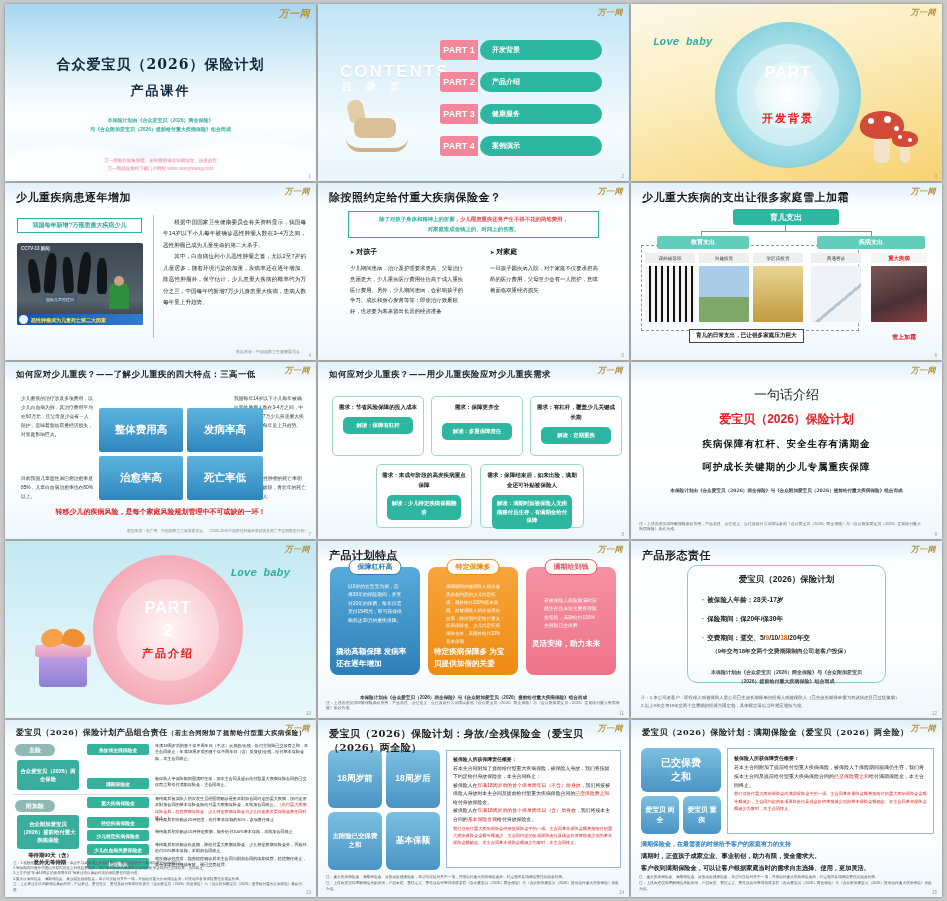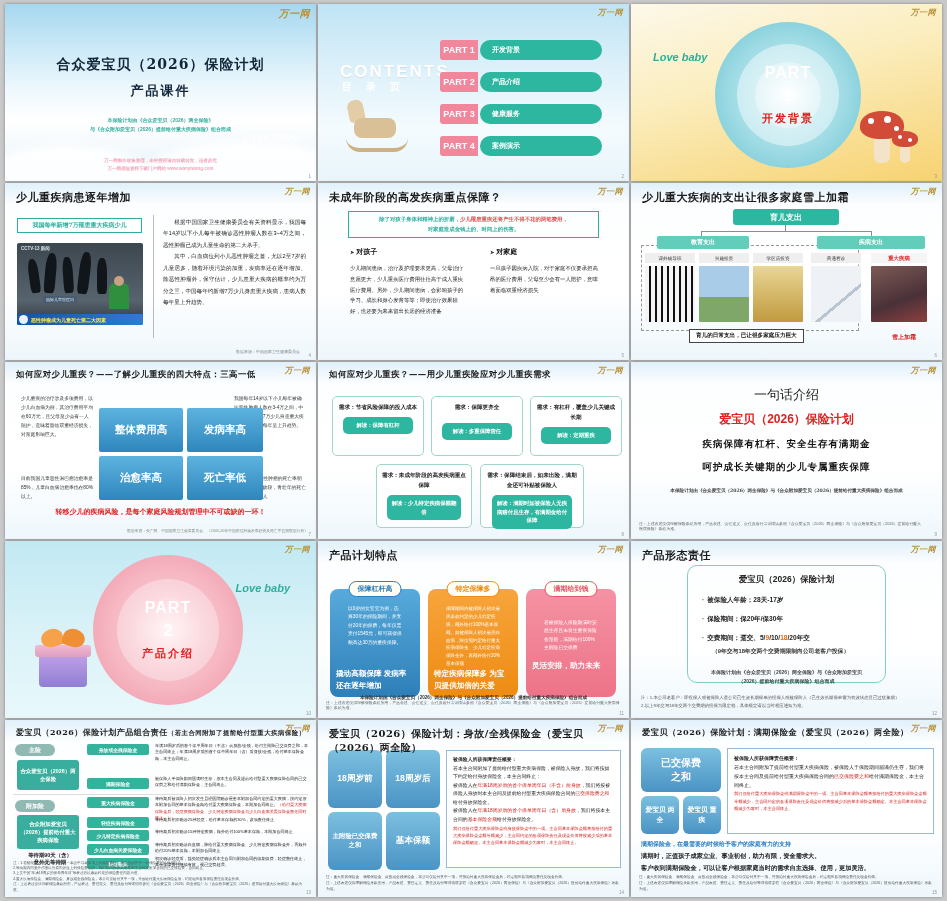--- a/index.html
+++ b/index.html
@@ -5,21 +5,21 @@
 *{box-sizing:border-box;margin:0;padding:0;}
 html,body{width:947px;height:901px;}
 body{background:#c9c9c9;font-family:"Liberation Sans",sans-serif;-webkit-font-smoothing:antialiased;}
 .grid{display:grid;grid-template-columns:repeat(3,311px);grid-auto-rows:177px;gap:2px;padding:4px 5px;}
 .slide{position:relative;background:#fff;overflow:hidden;box-shadow:0 0 3px rgba(0,0,0,.35);}
 .cal{font-family:"DejaVu Serif",serif;font-weight:bold;}
 .logo{position:absolute;top:3px;right:6px;font-family:"DejaVu Serif",serif;font-style:italic;font-weight:bold;color:#b8923c;font-size:8px;z-index:9;letter-spacing:.5px;}
 .pg{position:absolute;bottom:2px;right:5px;font-size:4.5px;color:#999;z-index:9;}
 .sky{background:linear-gradient(180deg,#e0f0fa 0,#fdfeff 22px,#fff 60%,#eef7fc 100%);}
 .stitle{position:absolute;top:7px;left:11px;font-size:11px;color:#1b1b1b;letter-spacing:.5px;z-index:3;}
-.script{font-family:Liberation Sans, sans-serif;font-style:italic;font-weight:bold;margin-top:15px;}
+.script{font-family:Liberation Mono, monospace;font-style:italic;font-weight:bold;}
 
 .s1{background:linear-gradient(180deg,#a6d7ef 0,#cdeaf8 26%,#eef8fd 48%,#ffffff 66%,#e4f2fa 100%);}
 .s1 .t1{margin-top:52px;text-align:center;font-size:14px;color:#12263a;letter-spacing:1px;}
 .s1 .t2{margin-top:8px;text-align:center;font-size:13px;color:#12263a;letter-spacing:2px;}
 .s1 .sub{margin-top:16px;text-align:center;font-size:5px;color:#2fae9c;font-weight:bold;line-height:1.7;}
 .s1 .wm{position:absolute;left:0;right:0;text-align:center;font-size:4.5px;color:#f2a7bb;font-weight:bold;}
 .s1 .love{position:absolute;right:18px;bottom:38px;font-size:11px;color:#ffffff;opacity:.9;}
 .cloud{position:absolute;border-radius:50%;background:rgba(255,255,255,.9);filter:blur(4px);}
 
 .s2{background:linear-gradient(180deg,#bfe4f5 0,#dcf0fa 35%,#f4fbfe 70%,#e8f5fb 100%);}
@@ -99,21 +99,21 @@
 .s10{background:linear-gradient(180deg,#c2e9f3 0,#d9f2f8 50%,#e8f8fb 100%);}
 .s10 .c1{left:88px;top:14px;width:150px;height:150px;background:radial-gradient(circle,#fbdce2 0,#f6b7c2 55%,#ee93a5 100%);}
 .s10 .love{position:absolute;right:26px;top:26px;color:#2fae9c;font-size:11px;}
 .gift{position:absolute;left:26px;top:84px;width:64px;height:66px;}
 .gift .box{position:absolute;left:8px;top:26px;width:48px;height:36px;background:linear-gradient(180deg,#c5a3e8,#8f7fd4);border-radius:4px;}
 .gift .lid{position:absolute;left:4px;top:20px;width:56px;height:12px;background:linear-gradient(180deg,#f3b9d2,#dd9ec0);border-radius:3px;}
 .gift .ribbon{position:absolute;left:28px;top:20px;width:8px;height:42px;background:#f5a24b;}
 .gift .bowl{position:absolute;left:10px;top:4px;width:22px;height:18px;background:#f5a24b;border-radius:50% 50% 20% 50%;transform:rotate(-18deg);}
 .gift .bowr{position:absolute;left:32px;top:4px;width:22px;height:18px;background:#ef8f35;border-radius:50% 50% 50% 20%;transform:rotate(18deg);}
 
-.s11 .card{position:absolute;top:48px;width:90px;height:108px;border-radius:8px;color:#fff;padding:16px 18px 6px;}
+.s11 .card{position:absolute;top:26px;width:90px;height:108px;border-radius:8px;color:#fff;padding:16px 18px 6px;}
 .s11 .c-blue{left:12px;background:linear-gradient(180deg,#57aadb,#2e7fb8);}
 .s11 .c-orange{left:110px;background:linear-gradient(180deg,#f7a53c,#ee8b12);}
 .s11 .c-pink{left:208px;background:linear-gradient(180deg,#f492a3,#ee7388);}
 .s11 .head{position:absolute;top:-8px;left:50%;transform:translateX(-50%);background:#fffdf4;border:1px solid currentColor;border-radius:8px;padding:2px 8px;font-size:7px;white-space:nowrap;}
 .s11 .c-blue .head{color:#2e7fb8;}
 .s11 .c-orange .head{color:#ee8b12;}
 .s11 .c-pink .head{color:#e2556e;}
 .s11 .bodytxt{font-size:4.8px;line-height:1.75;}
 .s11 .big{position:absolute;left:6px;right:6px;bottom:6px;font-size:7.6px;font-weight:bold;line-height:1.5;}
 .s11 .foot1{position:absolute;left:0;right:0;bottom:18px;text-align:center;font-size:4.6px;font-weight:bold;color:#333;}
@@ -244,21 +244,21 @@
     <div class="body">
       <p>根据中国国家卫生健康委员会有关资料显示，我国每年14岁以下小儿每年被确诊恶性肿瘤人数在3~4万之间，恶性肿瘤已成为儿童生命的第二大杀手。</p>
       <p>其中，白血病位列小儿恶性肿瘤之首，尤以2至7岁的儿童居多，随着环境污染的加重，发病率还在逐年增加。除恶性肿瘤外，保守估计，少儿患重大疾病的概率约为万分之三，中国每年约新增7万少儿身患重大疾病，患病人数每年呈上升趋势。</p>
     </div>
     <div class="src">数据来源：中国国家卫生健康委员会</div>
     <div class="pg">4</div>
   </div>
 
   <div class="slide sky s5">
     <div class="logo cal">万一网</div>
-    <div class="stitle cal">未成年阶段的高发疾病重点保障？</div>
+    <div class="stitle cal">除按照约定给付重大疾病保险金？</div>
     <div class="notice cal">
       <span style="color:#2fae9c;">除了对孩子身体和精神上的折磨，</span><span style="color:#e05050;">少儿罹患重疾还将产生不得不花的两笔费用，</span><br>
       <span style="color:#2fae9c;">对家庭造成金钱上的、时间上的伤害。</span>
     </div>
     <div class="col" style="left:32px;">
       <div class="colh"><span class="arrow">➤</span><span>对孩子</span></div>
       <div>少儿期间患病，治疗及护理要求更高，父母治疗意愿更大，少儿重疾医疗费用往往高于成人重疾医疗费用。另外，少儿期间患病，会影响孩子的学习、成长和身心发育等等；即使治疗效果较好，也还要为未来留出长远的经济准备</div>
     </div>
     <div class="col" style="left:172px;width:110px;">
       <div class="colh"><span class="arrow">➤</span><span>对家庭</span></div>

